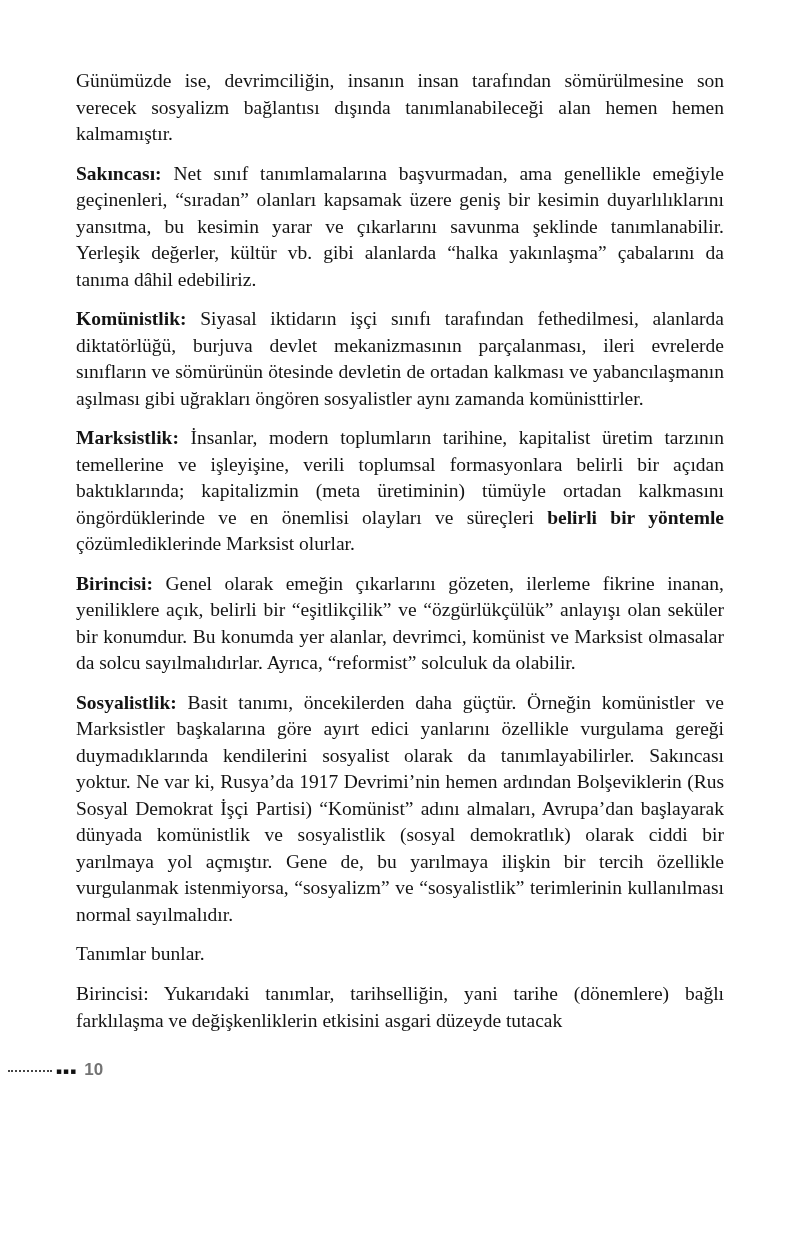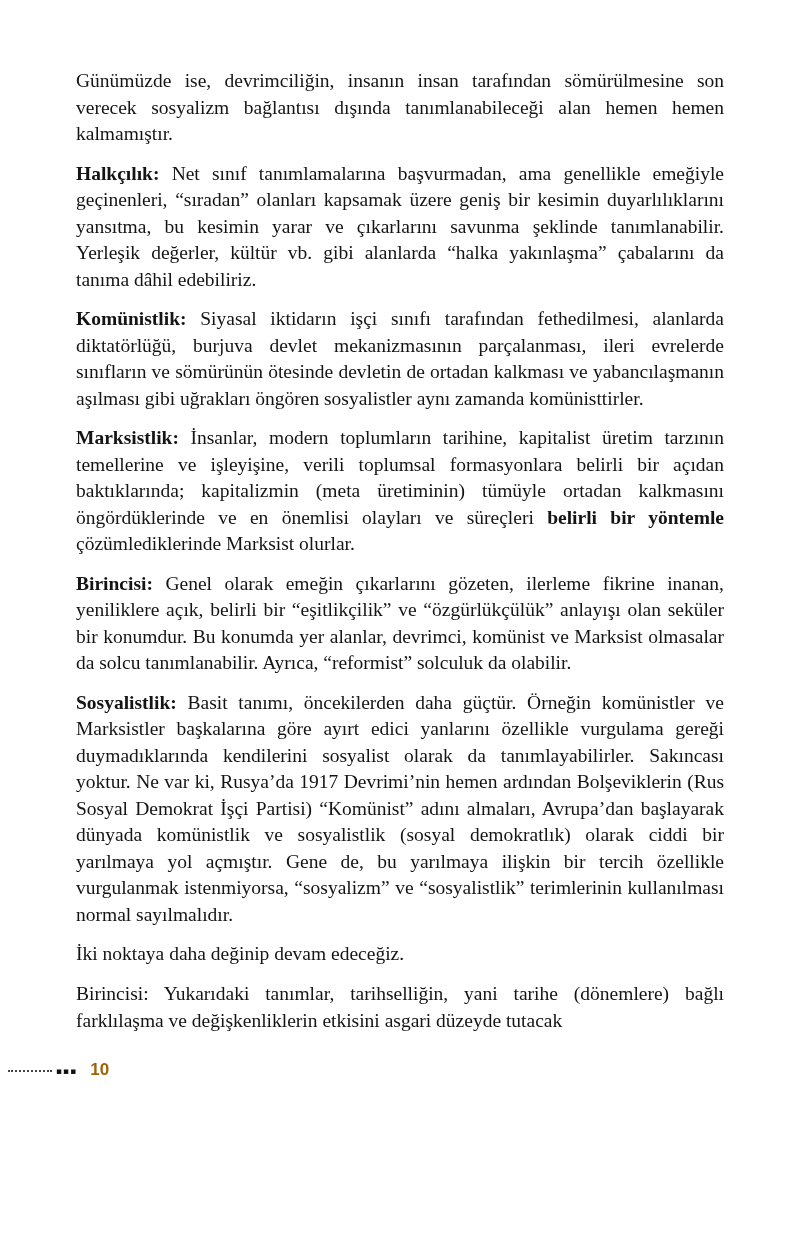--- a/index.html
+++ b/index.html
@@ -50,37 +50,37 @@
     font-family: "DejaVu Sans", sans-serif;
     font-size: 9px;
     letter-spacing: 1px;
     color: #111111;
     transform: translateY(1px);
   }
   .page-number {
     font-family: "Liberation Sans", "DejaVu Sans", sans-serif;
     font-weight: 700;
     font-size: 17px;
-    color: #a16207;
-    margin-left: 9px;
+    color: #737373;
+    margin-left: 3px;
   }
 </style>
 </head>
 <body>
 
 <div class="page">
 
   <main class="text-column" id="paragraphs-root">
       <p class="para"><span>Günümüzde ise, devrimciliğin, insanın insan tarafından sömürülmesine son verecek sosyalizm bağlantısı dışında tanımlanabileceği alan hemen hemen kalmamıştır.</span></p>
-      <p class="para"><span class="bold">Halkçılık: </span><span>Net sınıf tanımlamalarına başvurmadan, ama genellikle emeğiyle geçinenleri, “sıradan” olanları kapsamak üzere geniş bir kesimin duyarlılıklarını yansıtma, bu kesimin yarar ve çıkarlarını savunma şeklinde tanımlanabilir. Yerleşik değerler, kültür vb. gibi alanlarda “halka yakınlaşma” çabalarını da tanıma dâhil edebiliriz.</span></p>
+      <p class="para"><span class="bold">Sakıncası: </span><span>Net sınıf tanımlamalarına başvurmadan, ama genellikle emeğiyle geçinenleri, “sıradan” olanları kapsamak üzere geniş bir kesimin duyarlılıklarını yansıtma, bu kesimin yarar ve çıkarlarını savunma şeklinde tanımlanabilir. Yerleşik değerler, kültür vb. gibi alanlarda “halka yakınlaşma” çabalarını da tanıma dâhil edebiliriz.</span></p>
       <p class="para"><span class="bold">Komünistlik: </span><span>Siyasal iktidarın işçi sınıfı tarafından fethedilmesi, alanlarda diktatörlüğü, burjuva devlet mekanizmasının parçalanması, ileri evrelerde sınıfların ve sömürünün ötesinde devletin de ortadan kalkması ve yabancılaşmanın aşılması gibi uğrakları öngören sosyalistler aynı zamanda komünisttirler.</span></p>
       <p class="para"><span class="bold">Marksistlik: </span><span> İnsanlar, modern toplumların tarihine, kapitalist üretim tarzının temellerine ve işleyişine, verili toplumsal formasyonlara belirli bir açıdan baktıklarında; kapitalizmin (meta üretiminin) tümüyle ortadan kalkmasını öngördüklerinde ve en önemlisi olayları ve süreçleri </span><span class="bold">belirli bir yöntemle</span><span> çözümlediklerinde Marksist olurlar.</span></p>
-      <p class="para"><span class="bold">Birincisi: </span><span>Genel olarak emeğin çıkarlarını gözeten, ilerleme fikrine inanan, yeniliklere açık, belirli bir “eşitlikçilik” ve “özgürlükçülük” anlayışı olan seküler bir konumdur. Bu konumda yer alanlar, devrimci, komünist ve Marksist olmasalar da solcu tanımlanabilir. Ayrıca, “reformist” solculuk da olabilir.</span></p>
+      <p class="para"><span class="bold">Birincisi: </span><span>Genel olarak emeğin çıkarlarını gözeten, ilerleme fikrine inanan, yeniliklere açık, belirli bir “eşitlikçilik” ve “özgürlükçülük” anlayışı olan seküler bir konumdur. Bu konumda yer alanlar, devrimci, komünist ve Marksist olmasalar da solcu sayılmalıdırlar. Ayrıca, “reformist” solculuk da olabilir.</span></p>
       <p class="para"><span class="bold">Sosyalistlik: </span><span> Basit tanımı, öncekilerden daha güçtür. Örneğin komünistler ve Marksistler başkalarına göre ayırt edici yanlarını özellikle vurgulama gereği duymadıklarında kendilerini sosyalist olarak da tanımlayabilirler.  Sakıncası yoktur. Ne var ki, Rusya’da 1917 Devrimi’nin hemen ardından Bolşeviklerin (Rus Sosyal Demokrat İşçi Partisi) “Komünist” adını almaları, Avrupa’dan başlayarak dünyada komünistlik ve sosyalistlik (sosyal demokratlık) olarak ciddi bir yarılmaya yol açmıştır. Gene de, bu yarılmaya ilişkin bir tercih özellikle vurgulanmak istenmiyorsa, “sosyalizm” ve “sosyalistlik” terimlerinin kullanılması normal sayılmalıdır.</span></p>
-      <p class="para"><span>İki noktaya daha değinip devam edeceğiz.</span></p>
+      <p class="para"><span>Tanımlar bunlar.</span></p>
       <p class="para"><span>Birincisi: Yukarıdaki tanımlar, tarihselliğin, yani tarihe (dönemlere) bağlı farklılaşma ve değişkenliklerin etkisini asgari düzeyde tutacak</span></p>
     </main>
 
   <footer class="page-footer">
     <span class="footer-dots"></span>
     <span class="footer-squares">▪▪▪</span>
     <span class="page-number">10</span>
   </footer>
 
 </div>

